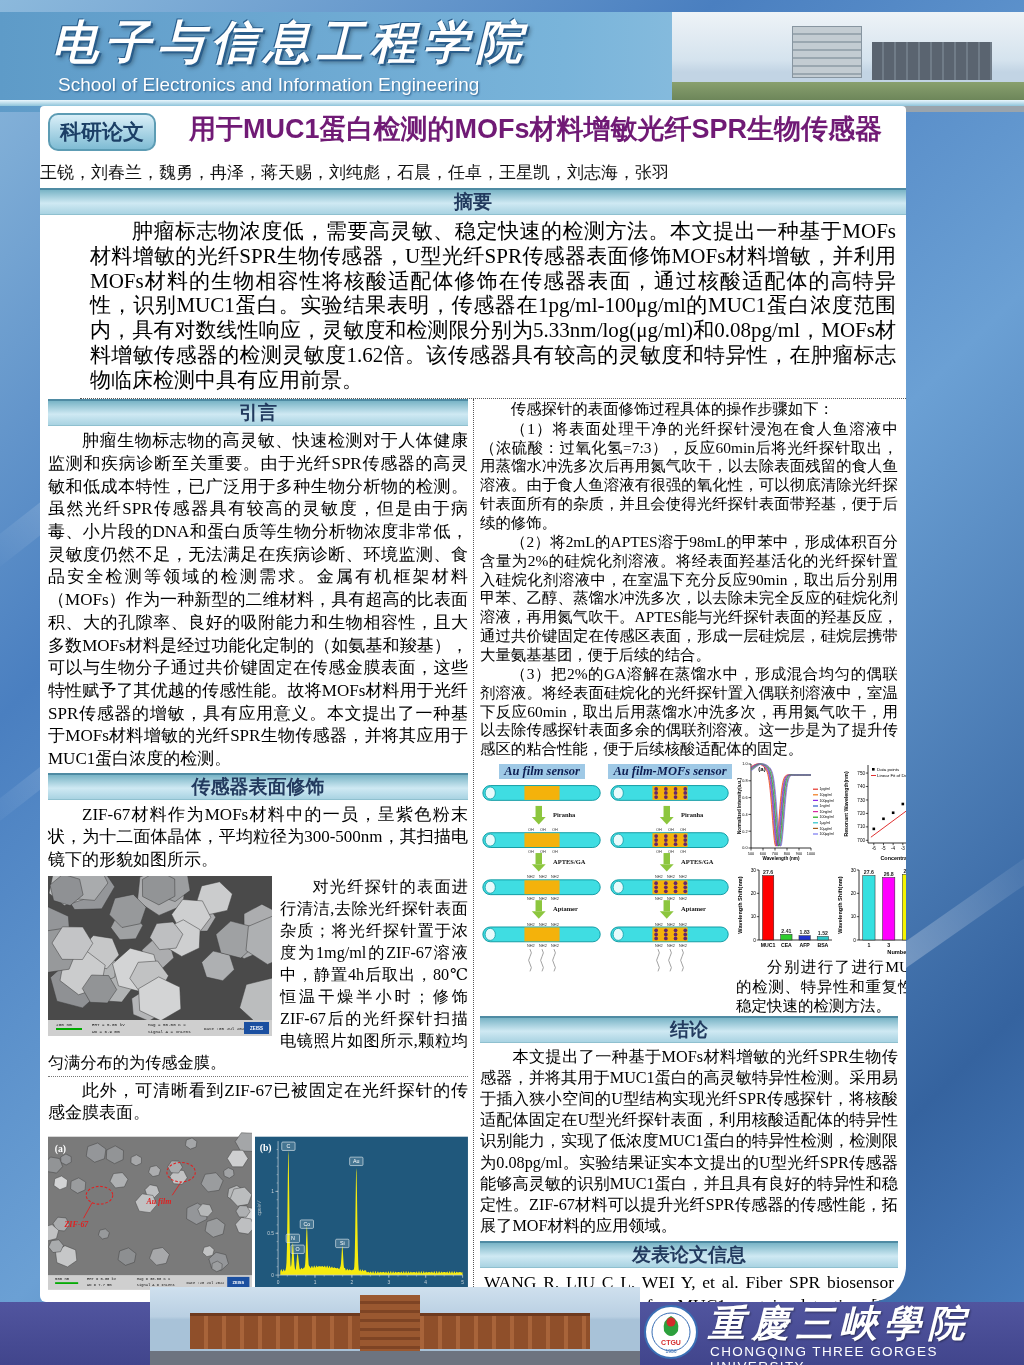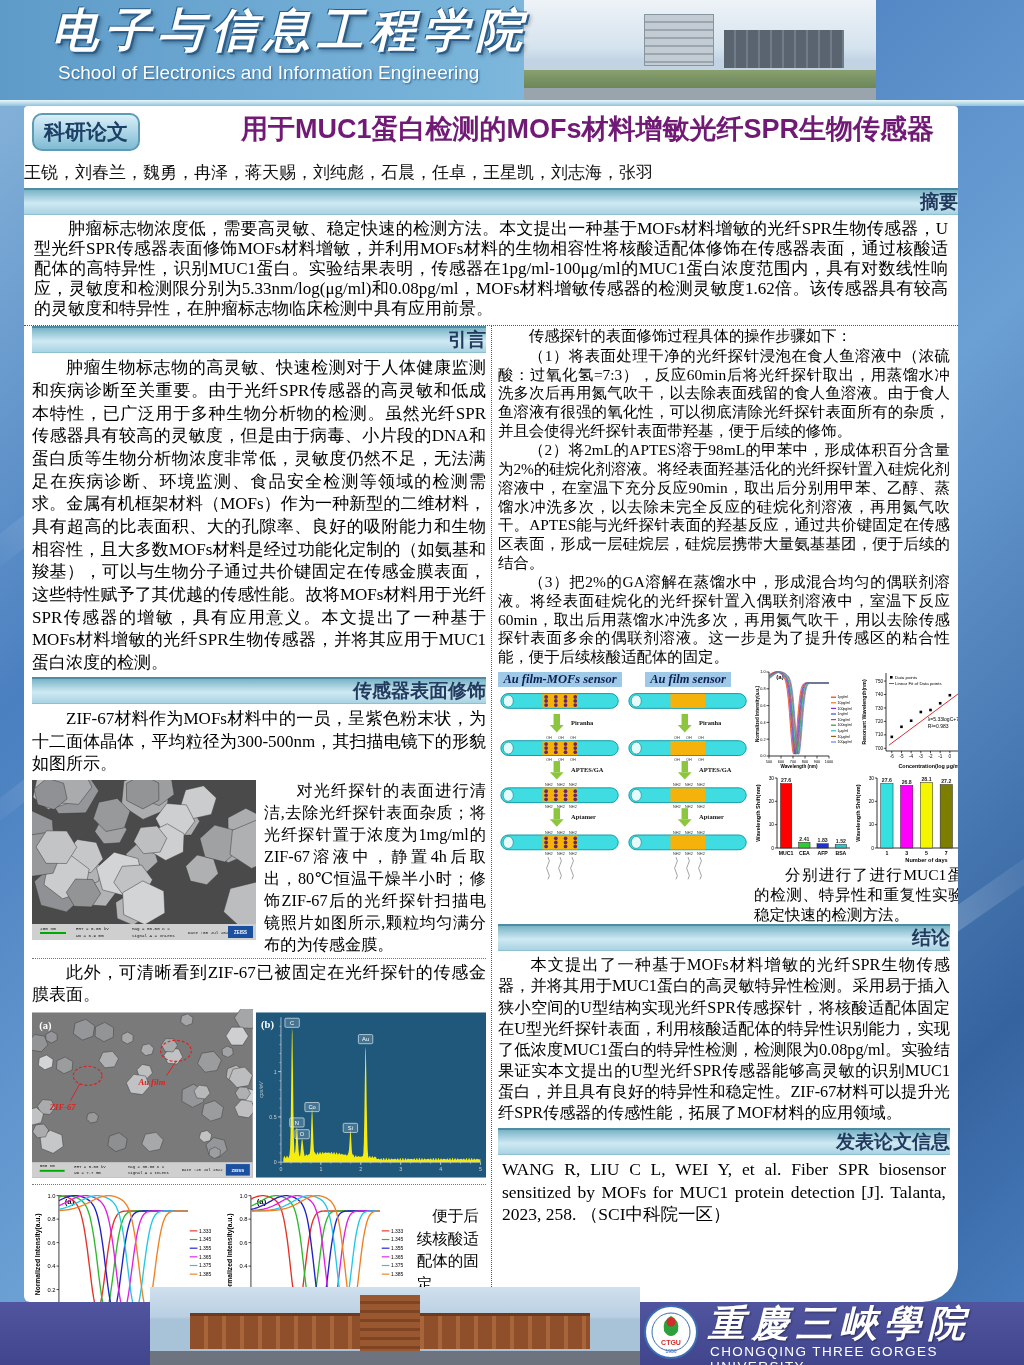--- a/index.html
+++ b/index.html
@@ -4,46 +4,46 @@
 <style>
   *{margin:0;padding:0;box-sizing:border-box;}
   body{width:1024px;height:1365px;font-family:"Liberation Serif","DejaVu Serif",serif;}
   .poster{position:relative;width:1024px;height:1365px;overflow:hidden;
     background:linear-gradient(135deg,#8cb9dc 0%,#4a7fc0 30%,#6ba0d4 55%,#35639f 85%,#4a7fc0 100%);}
   .streak{position:absolute;background:linear-gradient(90deg,rgba(255,255,255,0),rgba(255,255,255,.35),rgba(255,255,255,0));pointer-events:none;}
   .s1{left:-60px;top:420px;width:420px;height:26px;transform:rotate(-38deg);}
   .s2{left:-80px;top:660px;width:520px;height:18px;transform:rotate(-38deg);}
   .s3{right:-90px;top:980px;width:520px;height:22px;transform:rotate(-35deg);}
   
-  .hdr{position:absolute;left:0;top:0;width:876px;height:100px;
+  .hdr{position:absolute;left:0;top:12px;width:1024px;height:100px;
     background:linear-gradient(90deg,#5e9bc8,#79b4da 55%,#a9cfe6);}
   .school-cn{position:absolute;left:52px;top:0px;font-family:"DejaVu Serif",serif;font-style:italic;font-weight:bold;
     font-size:46px;color:#fff;letter-spacing:7px;text-shadow:2px 2px 0 #2a5e8c,-1px -1px 0 #2a5e8c,3px 3px 4px rgba(0,0,0,.35);}
   .school-en{position:absolute;left:58px;top:62px;font-family:"Liberation Sans",sans-serif;font-size:19px;color:#fff;
     text-shadow:1px 1px 2px #2a5e8c;}
   .photo-top{position:absolute;right:0;top:0;width:352px;height:100px;overflow:hidden;
     background:linear-gradient(180deg,#eef3f7 0%,#d5e3ee 48%,#c2d4e4 60%);}
   .pt-bldg1{position:absolute;left:120px;top:14px;width:70px;height:52px;background:
     repeating-linear-gradient(180deg,#c3ccd2 0 6px,#9aa7b0 6px 8px);border:1px solid #8795a0;}
   .pt-bldg2{position:absolute;left:200px;top:30px;width:120px;height:38px;background:
     repeating-linear-gradient(90deg,#5a6470 0 10px,#707c88 10px 12px);}
   .pt-trees{position:absolute;left:0;bottom:12px;width:100%;height:18px;background:linear-gradient(180deg,#89a06e,#6d865a);}
   .pt-road{position:absolute;left:0;bottom:0;width:100%;height:12px;background:#9aa4ac;}
   .hdr-line{position:absolute;left:0;top:100px;width:1024px;height:6px;background:linear-gradient(180deg,#eaf7fd,#8fc4da);}
   
-  .panel{position:absolute;left:24px;top:106px;width:934px;height:1196px;background:#fff;
+  .panel{position:absolute;left:40px;top:106px;width:866px;height:1196px;background:#fff;
     border-radius:4px 4px 36px 6px;overflow:hidden;}
   .title-row{position:relative;padding:8px 24px 0 118px;min-height:50px;}
   .badge{position:absolute;left:8px;top:7px;background:linear-gradient(180deg,#d9eff8,#7fbcd4);
     border:2px solid #5d9cb4;border-radius:10px;padding:3px 10px;font-size:21px;font-weight:bold;color:#1c3f66;}
   .title{text-align:right;font-family:"Liberation Sans",sans-serif;font-weight:bold;font-size:27px;color:#701a75;line-height:1.15;}
   .authors{font-family:"Liberation Sans",sans-serif;font-size:17px;color:#111;margin:5px 0 4px;}
   .band{background:linear-gradient(180deg,#79b4c6 0%,#cfe9f3 55%,#a9d3e2 100%);border-top:2px solid #4f8ba3;
-    border-bottom:1px solid #8fc0cf;color:#223a5e;text-align:right;font-weight:bold;font-size:19px;height:27px;line-height:24px;}
-  .abstract{padding:4px 10px 6px;font-size:17px;line-height:1.18;text-align:justify;border-bottom:1.5px dotted #555;}
+    border-bottom:1px solid #8fc0cf;color:#223a5e;text-align:center;font-weight:bold;font-size:19px;height:27px;line-height:24px;}
+  .abstract{padding:4px 10px 6px;font-size:21px;line-height:1.18;text-align:justify;border-bottom:1.5px dotted #555;margin-left:40px;}
   .abstract p{text-indent:2em;}
   .cols{display:flex;min-height:975px;}
   .col-l{width:50%;padding:0 5px 0 8px;}
   .col-r{width:50%;padding:0 8px 0 6px;border-left:1.5px dotted #555;}
   .body-text{font-size:17px;line-height:1.335;text-align:justify;text-indent:2em;margin:4px 0 2px;}
   .step{font-size:15.4px;line-height:1.215;text-align:justify;text-indent:2em;margin:1px 0;}
   .surface-flow{overflow:hidden;border-bottom:1.5px dotted #777;padding-bottom:2px;}
   .surface-flow svg{float:left;margin:2px 8px 2px 0;}
   .p2{font-size:16.2px;line-height:1.36;text-align:justify;text-indent:2em;margin-top:2px;}
   .p3{font-size:17px;line-height:1.3;text-align:justify;text-indent:2em;margin:3px 0 2px;}
@@ -400,20 +400,67 @@
 
       <div class="col-r">
         <p class="step">传感探针的表面修饰过程具体的操作步骤如下：</p>
         <p class="step">（1）将表面处理干净的光纤探针浸泡在食人鱼溶液中（浓硫酸：过氧化氢=7:3），反应60min后将光纤探针取出，用蒸馏水冲洗多次后再用氮气吹干，以去除表面残留的食人鱼溶液。由于食人鱼溶液有很强的氧化性，可以彻底清除光纤探针表面所有的杂质，并且会使得光纤探针表面带羟基，便于后续的修饰。</p>
         <p class="step">（2）将2mL的APTES溶于98mL的甲苯中，形成体积百分含量为2%的硅烷化剂溶液。将经表面羟基活化的光纤探针置入硅烷化剂溶液中，在室温下充分反应90min，取出后分别用甲苯、乙醇、蒸馏水冲洗多次，以去除未完全反应的硅烷化剂溶液，再用氮气吹干。APTES能与光纤探针表面的羟基反应，通过共价键固定在传感区表面，形成一层硅烷层，硅烷层携带大量氨基基团，便于后续的结合。</p>
         <p class="step">（3）把2%的GA溶解在蒸馏水中，形成混合均匀的偶联剂溶液。将经表面硅烷化的光纤探针置入偶联剂溶液中，室温下反应60min，取出后用蒸馏水冲洗多次，再用氮气吹干，用以去除传感探针表面多余的偶联剂溶液。这一步是为了提升传感区的粘合性能，便于后续核酸适配体的固定。</p>
 
         <div class="diagram-row">
           <div class="schem">
             <div class="sensor-col">
+              <span class="sensor-title">Au film sensor</span>
+              <svg id="sensor-plain" viewBox="0 0 132 212" width="122" height="196">
+                  <rect x="2" y="6" width="127" height="16" rx="8" fill="#3fdde2" stroke="#0b97a0" stroke-width="1"></rect>
+                  <ellipse cx="10" cy="14" rx="5.5" ry="6.5" fill="#e8fbfc" stroke="#0b97a0" stroke-width="0.8"></ellipse>
+                  <rect x="47" y="6.5" width="38" height="15" fill="#f4b20b"></rect>
+                  <rect x="59" y="28" width="7" height="12" fill="#8cc63e"></rect>
+                  <path d="M 55 40 L 70 40 L 62.5 48 Z" fill="#8cc63e"></path>
+                  <text x="78" y="40" font-size="7" fill="#111" text-anchor="start" font-family="Liberation Serif, serif" font-weight="bold">Piranha</text>
+                  <rect x="2" y="57" width="127" height="16" rx="8" fill="#3fdde2" stroke="#0b97a0" stroke-width="1"></rect>
+                  <ellipse cx="10" cy="65" rx="5.5" ry="6.5" fill="#e8fbfc" stroke="#0b97a0" stroke-width="0.8"></ellipse>
+                  <rect x="47" y="57.5" width="38" height="15" fill="#f4b20b"></rect>
+                  <text x="54" y="55.5" font-size="4.2" fill="#333" text-anchor="middle" font-family="Liberation Sans, sans-serif">OH</text>
+                  <text x="67" y="55.5" font-size="4.2" fill="#333" text-anchor="middle" font-family="Liberation Sans, sans-serif">OH</text>
+                  <text x="80" y="55.5" font-size="4.2" fill="#333" text-anchor="middle" font-family="Liberation Sans, sans-serif">OH</text>
+                  <text x="54" y="78.5" font-size="4.2" fill="#333" text-anchor="middle" font-family="Liberation Sans, sans-serif">OH</text>
+                  <text x="67" y="78.5" font-size="4.2" fill="#333" text-anchor="middle" font-family="Liberation Sans, sans-serif">OH</text>
+                  <text x="80" y="78.5" font-size="4.2" fill="#333" text-anchor="middle" font-family="Liberation Sans, sans-serif">OH</text>
+                  <rect x="59" y="79" width="7" height="12" fill="#8cc63e"></rect>
+                  <path d="M 55 91 L 70 91 L 62.5 99 Z" fill="#8cc63e"></path>
+                  <text x="78" y="91" font-size="7" fill="#111" text-anchor="start" font-family="Liberation Serif, serif" font-weight="bold">APTES/GA</text>
+                  <rect x="2" y="108" width="127" height="16" rx="8" fill="#3fdde2" stroke="#0b97a0" stroke-width="1"></rect>
+                  <ellipse cx="10" cy="116" rx="5.5" ry="6.5" fill="#e8fbfc" stroke="#0b97a0" stroke-width="0.8"></ellipse>
+                  <rect x="47" y="108.5" width="38" height="15" fill="#f4b20b"></rect>
+                  <text x="54" y="106.5" font-size="4.2" fill="#333" text-anchor="middle" font-family="Liberation Sans, sans-serif">NH2</text>
+                  <text x="67" y="106.5" font-size="4.2" fill="#333" text-anchor="middle" font-family="Liberation Sans, sans-serif">NH2</text>
+                  <text x="80" y="106.5" font-size="4.2" fill="#333" text-anchor="middle" font-family="Liberation Sans, sans-serif">NH2</text>
+                  <text x="54" y="129.5" font-size="4.2" fill="#333" text-anchor="middle" font-family="Liberation Sans, sans-serif">NH2</text>
+                  <text x="67" y="129.5" font-size="4.2" fill="#333" text-anchor="middle" font-family="Liberation Sans, sans-serif">NH2</text>
+                  <text x="80" y="129.5" font-size="4.2" fill="#333" text-anchor="middle" font-family="Liberation Sans, sans-serif">NH2</text>
+                  <rect x="59" y="130" width="7" height="12" fill="#8cc63e"></rect>
+                  <path d="M 55 142 L 70 142 L 62.5 150 Z" fill="#8cc63e"></path>
+                  <text x="78" y="142" font-size="7" fill="#111" text-anchor="start" font-family="Liberation Serif, serif" font-weight="bold">Aptamer</text>
+                  <rect x="2" y="159" width="127" height="16" rx="8" fill="#3fdde2" stroke="#0b97a0" stroke-width="1"></rect>
+                  <ellipse cx="10" cy="167" rx="5.5" ry="6.5" fill="#e8fbfc" stroke="#0b97a0" stroke-width="0.8"></ellipse>
+                  <rect x="47" y="159.5" width="38" height="15" fill="#f4b20b"></rect>
+                  <text x="54" y="157.5" font-size="4.2" fill="#333" text-anchor="middle" font-family="Liberation Sans, sans-serif">NH2</text>
+                  <text x="67" y="157.5" font-size="4.2" fill="#333" text-anchor="middle" font-family="Liberation Sans, sans-serif">NH2</text>
+                  <text x="80" y="157.5" font-size="4.2" fill="#333" text-anchor="middle" font-family="Liberation Sans, sans-serif">NH2</text>
+                  <text x="54" y="180.5" font-size="4.2" fill="#333" text-anchor="middle" font-family="Liberation Sans, sans-serif">NH2</text>
+                  <text x="67" y="180.5" font-size="4.2" fill="#333" text-anchor="middle" font-family="Liberation Sans, sans-serif">NH2</text>
+                  <text x="80" y="180.5" font-size="4.2" fill="#333" text-anchor="middle" font-family="Liberation Sans, sans-serif">NH2</text>
+                  <path d="M 53 183 q 3 4 0 8 q -3 4 0 8 q 3 4 0 8" stroke="#9a9a9a" stroke-width="1" fill="none"></path>
+                  <path d="M 66 183 q 3 4 0 8 q -3 4 0 8 q 3 4 0 8" stroke="#9a9a9a" stroke-width="1" fill="none"></path>
+                  <path d="M 79 183 q 3 4 0 8 q -3 4 0 8 q 3 4 0 8" stroke="#9a9a9a" stroke-width="1" fill="none"></path>
+                </svg>
+            </div>
+            <div class="sensor-col">
               <span class="sensor-title">Au film-MOFs sensor</span>
               <svg id="sensor-mofs" viewBox="0 0 132 212" width="122" height="196">
                   <rect x="2" y="6" width="127" height="16" rx="8" fill="#3fdde2" stroke="#0b97a0" stroke-width="1"></rect>
                   <ellipse cx="10" cy="14" rx="5.5" ry="6.5" fill="#e8fbfc" stroke="#0b97a0" stroke-width="0.8"></ellipse>
                   <rect x="47" y="6.5" width="38" height="15" fill="#f4b20b"></rect>
                   <circle cx="51" cy="9.6" r="2" fill="#63266e"></circle>
                   <circle cx="51" cy="14" r="2" fill="#63266e"></circle>
                   <circle cx="51" cy="18.4" r="2" fill="#63266e"></circle>
                   <circle cx="61.5" cy="9.6" r="2" fill="#63266e"></circle>
                   <circle cx="61.5" cy="14" r="2" fill="#63266e"></circle>
@@ -483,67 +530,20 @@
                   <circle cx="51" cy="171.4" r="2" fill="#63266e"></circle>
                   <circle cx="61.5" cy="162.6" r="2" fill="#63266e"></circle>
                   <circle cx="61.5" cy="167" r="2" fill="#63266e"></circle>
                   <circle cx="61.5" cy="171.4" r="2" fill="#63266e"></circle>
                   <circle cx="72" cy="162.6" r="2" fill="#63266e"></circle>
                   <circle cx="72" cy="167" r="2" fill="#63266e"></circle>
                   <circle cx="72" cy="171.4" r="2" fill="#63266e"></circle>
                   <circle cx="82.5" cy="162.6" r="2" fill="#63266e"></circle>
                   <circle cx="82.5" cy="167" r="2" fill="#63266e"></circle>
                   <circle cx="82.5" cy="171.4" r="2" fill="#63266e"></circle>
-                  <text x="54" y="157.5" font-size="4.2" fill="#333" text-anchor="middle" font-family="Liberation Sans, sans-serif">NH2</text>
-                  <text x="67" y="157.5" font-size="4.2" fill="#333" text-anchor="middle" font-family="Liberation Sans, sans-serif">NH2</text>
-                  <text x="80" y="157.5" font-size="4.2" fill="#333" text-anchor="middle" font-family="Liberation Sans, sans-serif">NH2</text>
-                  <text x="54" y="180.5" font-size="4.2" fill="#333" text-anchor="middle" font-family="Liberation Sans, sans-serif">NH2</text>
-                  <text x="67" y="180.5" font-size="4.2" fill="#333" text-anchor="middle" font-family="Liberation Sans, sans-serif">NH2</text>
-                  <text x="80" y="180.5" font-size="4.2" fill="#333" text-anchor="middle" font-family="Liberation Sans, sans-serif">NH2</text>
-                  <path d="M 53 183 q 3 4 0 8 q -3 4 0 8 q 3 4 0 8" stroke="#9a9a9a" stroke-width="1" fill="none"></path>
-                  <path d="M 66 183 q 3 4 0 8 q -3 4 0 8 q 3 4 0 8" stroke="#9a9a9a" stroke-width="1" fill="none"></path>
-                  <path d="M 79 183 q 3 4 0 8 q -3 4 0 8 q 3 4 0 8" stroke="#9a9a9a" stroke-width="1" fill="none"></path>
-                </svg>
-            </div>
-            <div class="sensor-col">
-              <span class="sensor-title">Au film sensor</span>
-              <svg id="sensor-plain" viewBox="0 0 132 212" width="122" height="196">
-                  <rect x="2" y="6" width="127" height="16" rx="8" fill="#3fdde2" stroke="#0b97a0" stroke-width="1"></rect>
-                  <ellipse cx="10" cy="14" rx="5.5" ry="6.5" fill="#e8fbfc" stroke="#0b97a0" stroke-width="0.8"></ellipse>
-                  <rect x="47" y="6.5" width="38" height="15" fill="#f4b20b"></rect>
-                  <rect x="59" y="28" width="7" height="12" fill="#8cc63e"></rect>
-                  <path d="M 55 40 L 70 40 L 62.5 48 Z" fill="#8cc63e"></path>
-                  <text x="78" y="40" font-size="7" fill="#111" text-anchor="start" font-family="Liberation Serif, serif" font-weight="bold">Piranha</text>
-                  <rect x="2" y="57" width="127" height="16" rx="8" fill="#3fdde2" stroke="#0b97a0" stroke-width="1"></rect>
-                  <ellipse cx="10" cy="65" rx="5.5" ry="6.5" fill="#e8fbfc" stroke="#0b97a0" stroke-width="0.8"></ellipse>
-                  <rect x="47" y="57.5" width="38" height="15" fill="#f4b20b"></rect>
-                  <text x="54" y="55.5" font-size="4.2" fill="#333" text-anchor="middle" font-family="Liberation Sans, sans-serif">OH</text>
-                  <text x="67" y="55.5" font-size="4.2" fill="#333" text-anchor="middle" font-family="Liberation Sans, sans-serif">OH</text>
-                  <text x="80" y="55.5" font-size="4.2" fill="#333" text-anchor="middle" font-family="Liberation Sans, sans-serif">OH</text>
-                  <text x="54" y="78.5" font-size="4.2" fill="#333" text-anchor="middle" font-family="Liberation Sans, sans-serif">OH</text>
-                  <text x="67" y="78.5" font-size="4.2" fill="#333" text-anchor="middle" font-family="Liberation Sans, sans-serif">OH</text>
-                  <text x="80" y="78.5" font-size="4.2" fill="#333" text-anchor="middle" font-family="Liberation Sans, sans-serif">OH</text>
-                  <rect x="59" y="79" width="7" height="12" fill="#8cc63e"></rect>
-                  <path d="M 55 91 L 70 91 L 62.5 99 Z" fill="#8cc63e"></path>
-                  <text x="78" y="91" font-size="7" fill="#111" text-anchor="start" font-family="Liberation Serif, serif" font-weight="bold">APTES/GA</text>
-                  <rect x="2" y="108" width="127" height="16" rx="8" fill="#3fdde2" stroke="#0b97a0" stroke-width="1"></rect>
-                  <ellipse cx="10" cy="116" rx="5.5" ry="6.5" fill="#e8fbfc" stroke="#0b97a0" stroke-width="0.8"></ellipse>
-                  <rect x="47" y="108.5" width="38" height="15" fill="#f4b20b"></rect>
-                  <text x="54" y="106.5" font-size="4.2" fill="#333" text-anchor="middle" font-family="Liberation Sans, sans-serif">NH2</text>
-                  <text x="67" y="106.5" font-size="4.2" fill="#333" text-anchor="middle" font-family="Liberation Sans, sans-serif">NH2</text>
-                  <text x="80" y="106.5" font-size="4.2" fill="#333" text-anchor="middle" font-family="Liberation Sans, sans-serif">NH2</text>
-                  <text x="54" y="129.5" font-size="4.2" fill="#333" text-anchor="middle" font-family="Liberation Sans, sans-serif">NH2</text>
-                  <text x="67" y="129.5" font-size="4.2" fill="#333" text-anchor="middle" font-family="Liberation Sans, sans-serif">NH2</text>
-                  <text x="80" y="129.5" font-size="4.2" fill="#333" text-anchor="middle" font-family="Liberation Sans, sans-serif">NH2</text>
-                  <rect x="59" y="130" width="7" height="12" fill="#8cc63e"></rect>
-                  <path d="M 55 142 L 70 142 L 62.5 150 Z" fill="#8cc63e"></path>
-                  <text x="78" y="142" font-size="7" fill="#111" text-anchor="start" font-family="Liberation Serif, serif" font-weight="bold">Aptamer</text>
-                  <rect x="2" y="159" width="127" height="16" rx="8" fill="#3fdde2" stroke="#0b97a0" stroke-width="1"></rect>
-                  <ellipse cx="10" cy="167" rx="5.5" ry="6.5" fill="#e8fbfc" stroke="#0b97a0" stroke-width="0.8"></ellipse>
-                  <rect x="47" y="159.5" width="38" height="15" fill="#f4b20b"></rect>
                   <text x="54" y="157.5" font-size="4.2" fill="#333" text-anchor="middle" font-family="Liberation Sans, sans-serif">NH2</text>
                   <text x="67" y="157.5" font-size="4.2" fill="#333" text-anchor="middle" font-family="Liberation Sans, sans-serif">NH2</text>
                   <text x="80" y="157.5" font-size="4.2" fill="#333" text-anchor="middle" font-family="Liberation Sans, sans-serif">NH2</text>
                   <text x="54" y="180.5" font-size="4.2" fill="#333" text-anchor="middle" font-family="Liberation Sans, sans-serif">NH2</text>
                   <text x="67" y="180.5" font-size="4.2" fill="#333" text-anchor="middle" font-family="Liberation Sans, sans-serif">NH2</text>
                   <text x="80" y="180.5" font-size="4.2" fill="#333" text-anchor="middle" font-family="Liberation Sans, sans-serif">NH2</text>
                   <path d="M 53 183 q 3 4 0 8 q -3 4 0 8 q 3 4 0 8" stroke="#9a9a9a" stroke-width="1" fill="none"></path>
                   <path d="M 66 183 q 3 4 0 8 q -3 4 0 8 q 3 4 0 8" stroke="#9a9a9a" stroke-width="1" fill="none"></path>
                   <path d="M 79 183 q 3 4 0 8 q -3 4 0 8 q 3 4 0 8" stroke="#9a9a9a" stroke-width="1" fill="none"></path>
                 </svg>

